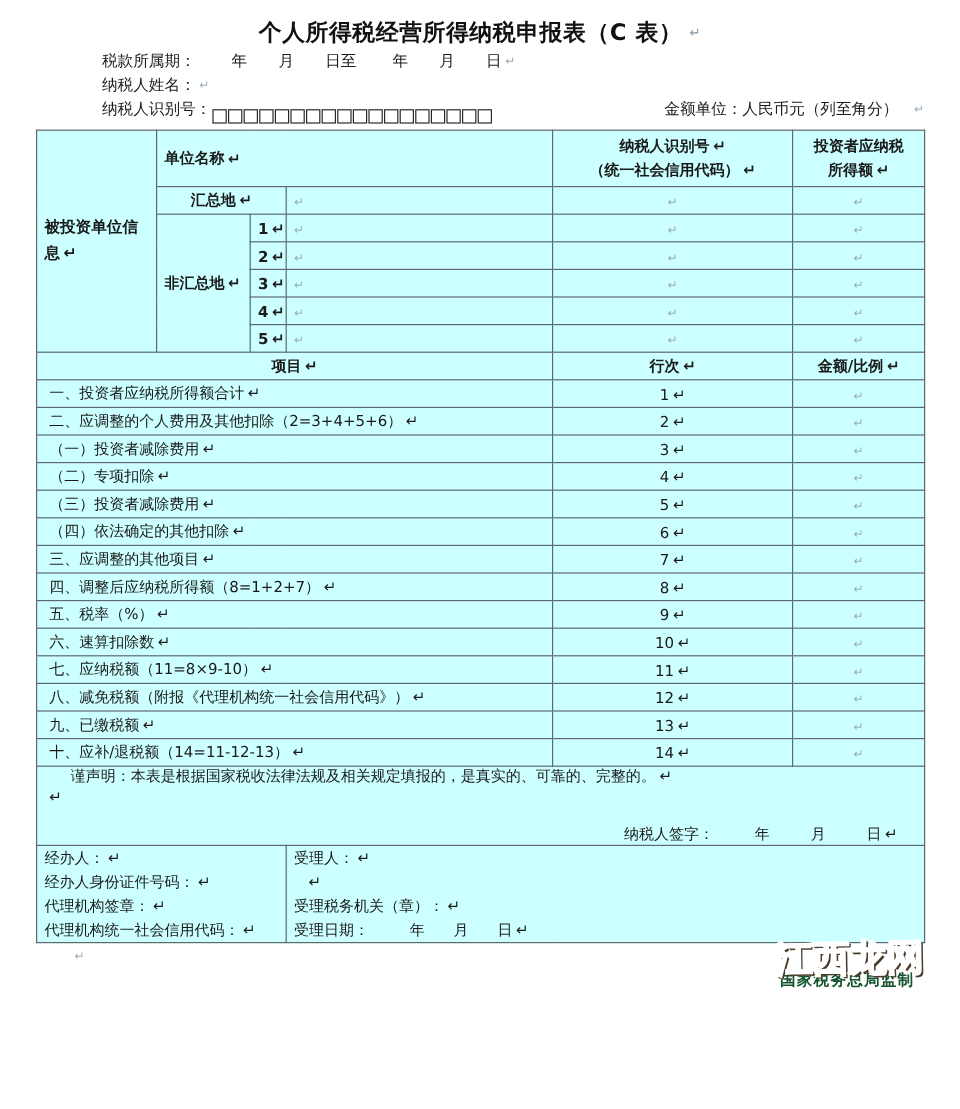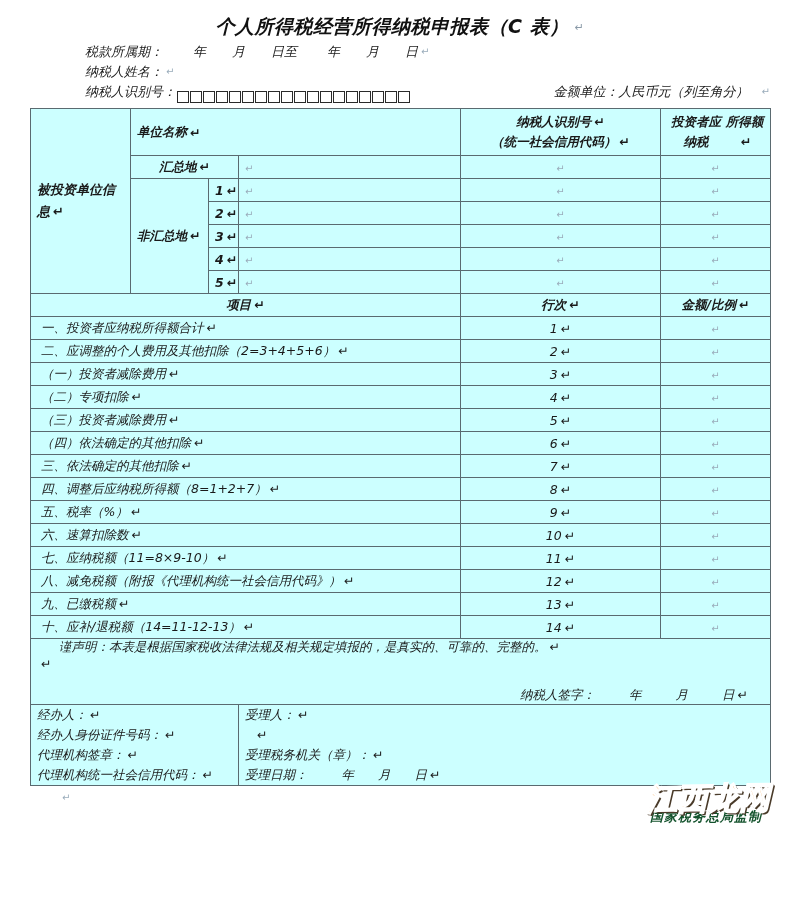--- a/index.html
+++ b/index.html
@@ -13,21 +13,20 @@
     font-family: "DejaVu Sans", "Liberation Sans", sans-serif;
     color: #1a1a1a;
     position: relative;
     overflow: hidden;
   }
   .page {
     width: 800px;
     height: 924px;
     position: relative;
     box-sizing: border-box;
-    font-style: italic;
   }
 
   
   .title {
     text-align: center;
     font-size: 19px;
     font-weight: bold;
     letter-spacing: 0.5px;
     padding-top: 14px;
     padding-bottom: 2px;
@@ -267,21 +266,21 @@
             <td class="hdr" colspan="3">
               <div style="height:46px;display:flex;align-items:center;justify-content:flex-start">单位名称<span class="pc" style="margin-left:3px">↵</span></div>
             </td>
             <td class="hdr">
               <div style="height:46px;display:flex;flex-direction:column;align-items:center;justify-content:center;line-height:20px">
                 <span>纳税人识别号<span class="pc" style="margin-left:3px">↵</span></span>
                 <span>（统一社会信用代码）<span class="pc" style="margin-left:3px">↵</span></span>
               </div>
             </td>
             <td class="hdr">
-              <div style="height:46px;display:flex;flex-direction:row;align-items:center;line-height:20px">
+              <div style="height:46px;display:flex;flex-direction:column;align-items:center;justify-content:center;line-height:20px">
                 <span>投资者应纳税</span>
                 <span>所得额<span class="pc" style="margin-left:3px">↵</span></span>
               </div>
             </td>
           </tr>
           <tr>
             <td class="hdr" colspan="2">汇总地<span class="pc" style="margin-left:3px">↵</span></td>
             <td class="blank cellpad-left"><span class="pc">↵</span></td>
             <td class="blank ctr"><span class="pc">↵</span></td>
             <td class="blank ctr"><span class="pc">↵</span></td>
@@ -348,21 +347,21 @@
             <td class="left" colspan="4"><span style="padding-left:4px">（三）投资者减除费用</span><span class="pc" style="margin-left:3px">↵</span></td>
             <td class="ctr">5<span class="pc" style="margin-left:3px">↵</span></td>
             <td class="blank ctr fillcell"><span class="pc">↵</span></td>
           </tr>
           <tr>
             <td class="left" colspan="4"><span style="padding-left:4px">（四）依法确定的其他扣除</span><span class="pc" style="margin-left:3px">↵</span></td>
             <td class="ctr">6<span class="pc" style="margin-left:3px">↵</span></td>
             <td class="blank ctr fillcell"><span class="pc">↵</span></td>
           </tr>
           <tr>
-            <td class="left" colspan="4"><span style="padding-left:4px">三、依法确定的其他扣除</span><span class="pc" style="margin-left:3px">↵</span></td>
+            <td class="left" colspan="4"><span style="padding-left:4px">三、应调整的其他项目</span><span class="pc" style="margin-left:3px">↵</span></td>
             <td class="ctr">7<span class="pc" style="margin-left:3px">↵</span></td>
             <td class="blank ctr fillcell"><span class="pc">↵</span></td>
           </tr>
           <tr>
             <td class="left" colspan="4"><span style="padding-left:4px">四、调整后应纳税所得额（8=1+2+7）</span><span class="pc" style="margin-left:3px">↵</span></td>
             <td class="ctr">8<span class="pc" style="margin-left:3px">↵</span></td>
             <td class="blank ctr fillcell"><span class="pc">↵</span></td>
           </tr>
           <tr>
             <td class="left" colspan="4"><span style="padding-left:4px">五、税率（%）</span><span class="pc" style="margin-left:3px">↵</span></td>

